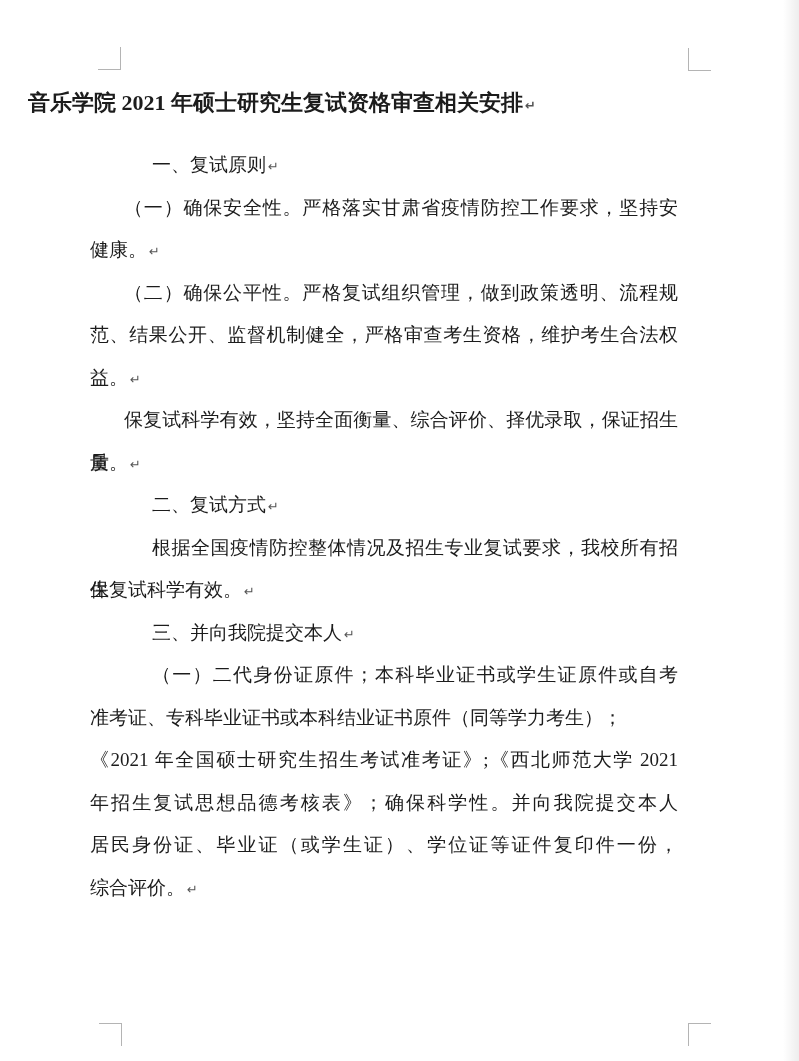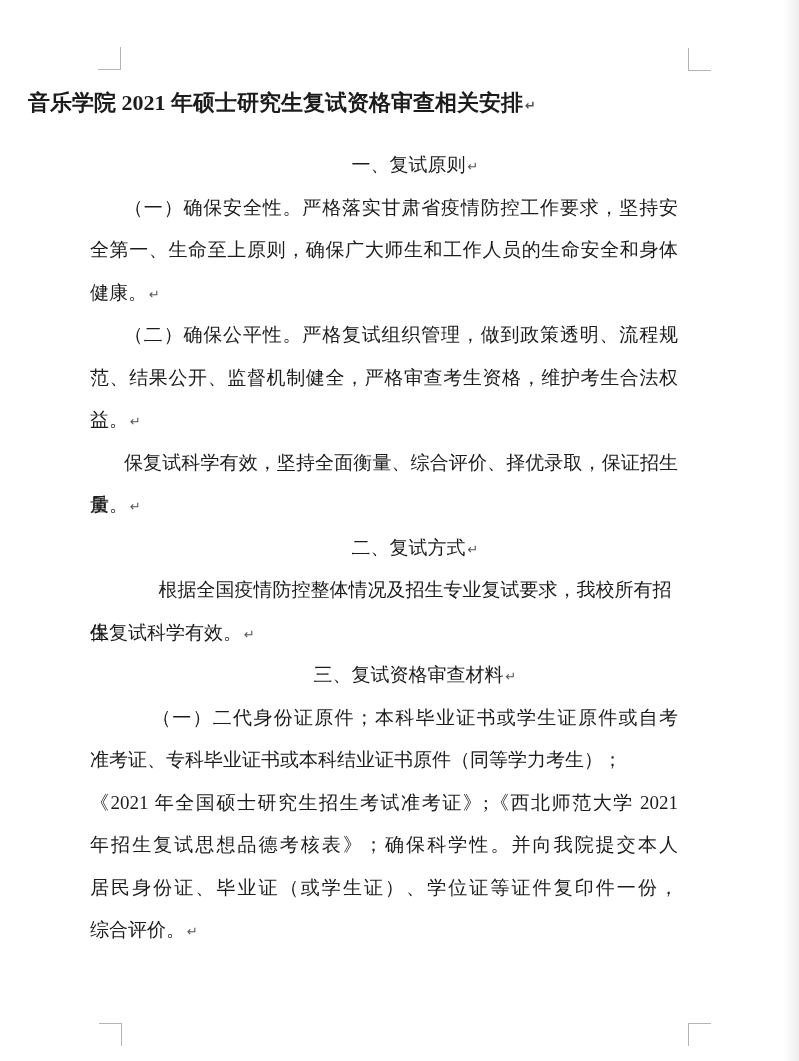--- a/index.html
+++ b/index.html
@@ -32,21 +32,21 @@
   }
   .doc-body {
     position:absolute; left:90px; top:144px; width:588px;
     font-size:19px;
     line-height:42.5px;
   }
   .blk { margin:0; }
   .line { height:42.5px; overflow:visible; }
   .fill { text-align:justify; text-align-last:justify;font-family:Liberation Serif, serif; }
   .ind-sm > .line:first-child { text-indent:34px; }
-  .ind-lg > .line:first-child { text-indent:62px;text-align:center; }
+  .ind-lg > .line:first-child { text-indent:62px; }
   .pmark {
     font-size:13px; color:#555;
     font-family:"DejaVu Sans","Liberation Sans",sans-serif;
     margin-left:2px;
   }
 </style>
 </head>
 <body>
 
 <div class="edge-shade"></div>
@@ -59,21 +59,20 @@
 <div class="doc-title"><span>音乐学院 2021 年硕士研究生复试资格审查相关安排</span><span class="pmark">↵</span></div>
 
 <div class="doc-body">
 
   <div class="blk ind-lg">
     <div class="line"><span>一、复试原则</span><span class="pmark">↵</span></div>
   </div>
 
   <div class="blk ind-sm">
     <div class="line fill">（一）确保安全性。严格落实甘肃省疫情防控工作要求，坚持安</div>
-    <div class="line fill">全第一、生命至上原则，确保广大师生和工作人员的生命安全和身体</div>
     <div class="line"><span>健康。</span><span class="pmark">↵</span></div>
   </div>
 
   <div class="blk ind-sm">
     <div class="line fill">（二）确保公平性。严格复试组织管理，做到政策透明、流程规</div>
     <div class="line fill">范、结果公开、监督机制健全，严格审查考生资格，维护考生合法权</div>
     <div class="line"><span>益。</span><span class="pmark">↵</span></div>
   </div>
 
   <div class="blk ind-sm">
@@ -84,21 +83,21 @@
   <div class="blk ind-lg">
     <div class="line"><span>二、复试方式</span><span class="pmark">↵</span></div>
   </div>
 
   <div class="blk ind-lg">
     <div class="line fill">根据全国疫情防控整体情况及招生专业复试要求，我校所有招生</div>
     <div class="line"><span>保复试科学有效。</span><span class="pmark">↵</span></div>
   </div>
 
   <div class="blk ind-lg">
-    <div class="line"><span>三、复试资格审查材料</span><span class="pmark">↵</span></div>
+    <div class="line"><span>三、并向我院提交本人</span><span class="pmark">↵</span></div>
   </div>
 
   <div class="blk ind-lg">
     <div class="line fill">（一）二代身份证原件；本科毕业证书或学生证原件或自考</div>
     <div class="line">准考证、专科毕业证书或本科结业证书原件（同等学力考生）；</div>
     <div class="line fill">《2021 年全国硕士研究生招生考试准考证》;《西北师范大学 2021</div>
     <div class="line fill">年招生复试思想品德考核表》；确保科学性。并向我院提交本人</div>
     <div class="line fill">居民身份证、毕业证（或学生证）、学位证等证件复印件一份，</div>
     <div class="line"><span>综合评价。</span><span class="pmark">↵</span></div>
   </div>

